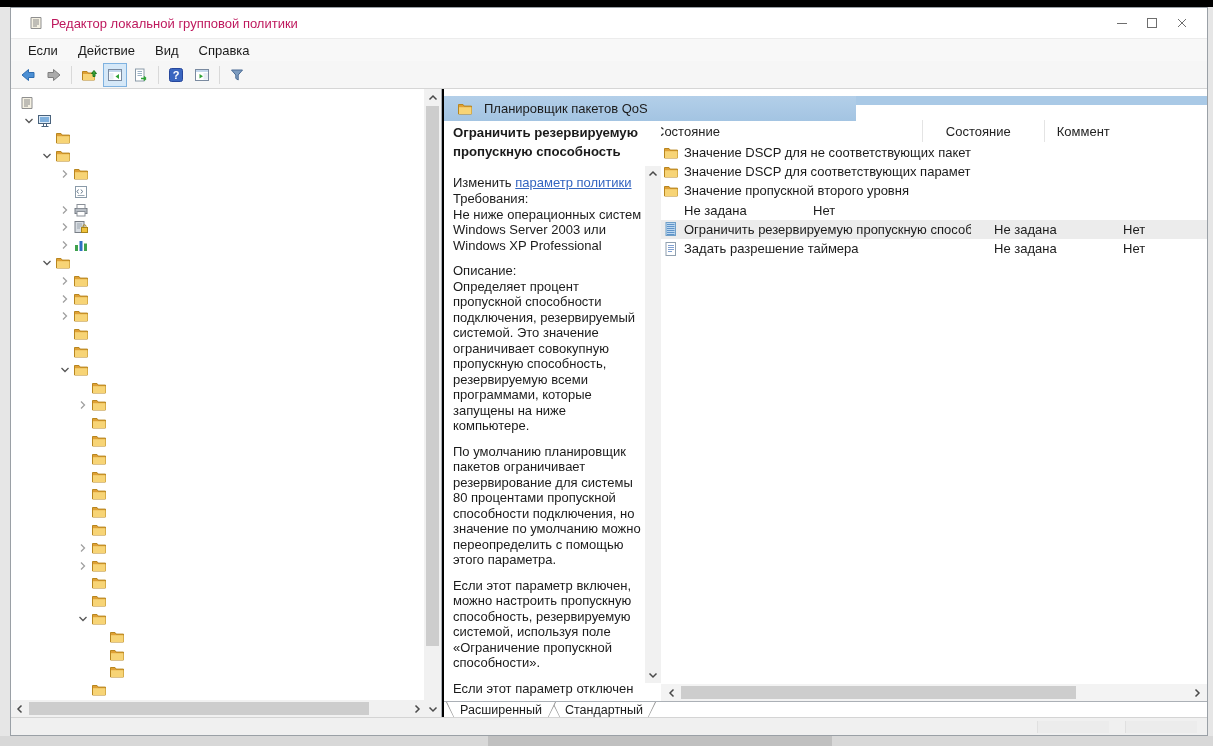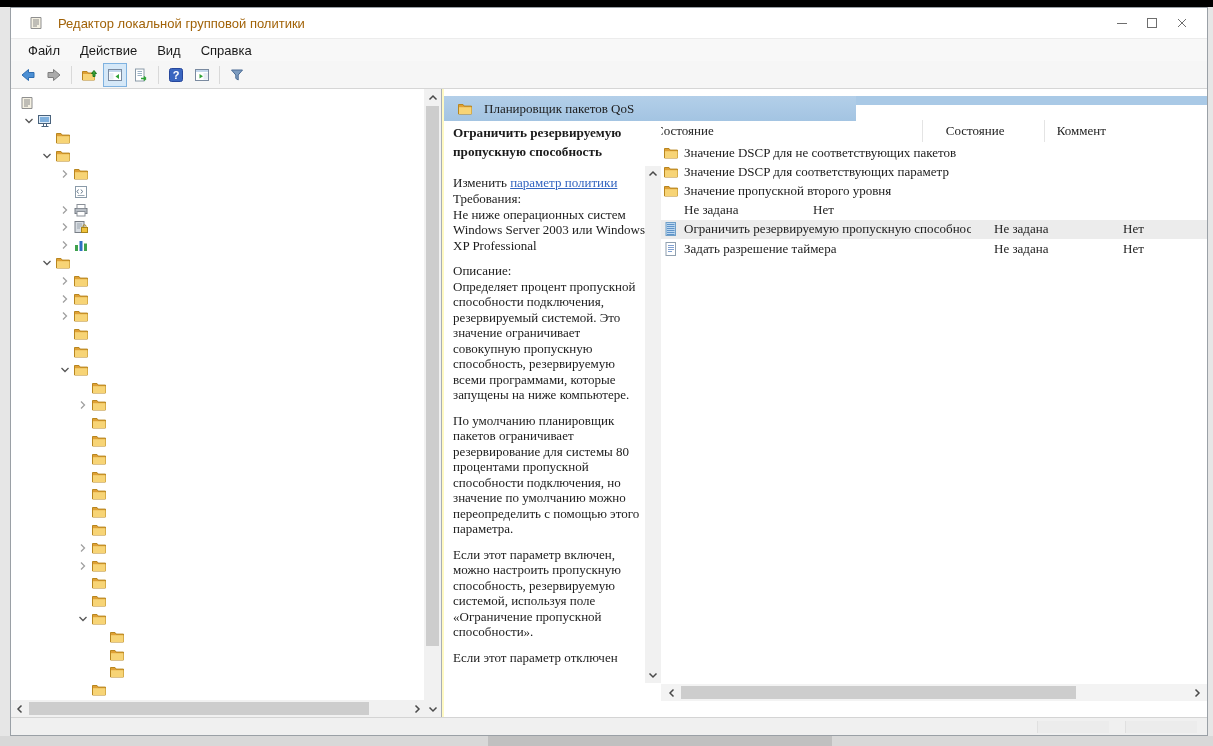--- a/index.html
+++ b/index.html
@@ -10,33 +10,33 @@
   }
   .top-strip { position:absolute; left:0; top:0; width:1213px; height:7px; background:#000; }
   .desktop-bottom { position:absolute; left:0; top:736px; width:1213px; height:10px; background:#d8d8d8; }
   .bg-blur-box { position:absolute; left:488px; top:0; width:344px; height:10px; background:#c0c0c0; }
   .window {
     position:absolute; left:10px; top:7px; width:1198px; height:729px;
     background:#fff; border:1px solid #9aa0a6; display:flex; flex-direction:column;
   }
   
   .titlebar { height:30px; display:flex; align-items:center; padding-left:17px; background:#fff; flex:0 0 auto; }
-  .titlebar .title { color:#a16207; margin-left:14px; flex:1; }
+  .titlebar .title { color:#be185d; margin-left:7px; flex:1; }
   .caption-buttons { display:flex; align-items:center; margin-right:10px; }
   .caption-btn { width:30px; height:20px; display:flex; align-items:center; justify-content:center; }
   
   .menubar { height:23px; display:flex; align-items:center; padding-left:7px; background:#f8f8f8; border-top:1px solid #ececec; flex:0 0 auto; }
   .menu-item { padding:2px 10px; }
   
   .toolbar { height:28px; display:flex; align-items:center; padding-left:4px; background:#f6f6f6; border-bottom:1px solid #d6d6d6; flex:0 0 auto; }
   .tbtn { width:24px; height:24px; display:flex; align-items:center; justify-content:center; border:1px solid transparent; margin:0 1px; }
   .tbtn.active { background:#d5e8f8; border:1px solid #7fb2e0; }
   .tsep { width:1px; height:18px; background:#d9d9d9; margin:0 4px; }
   
-  .main { position:relative; flex:1 1 auto; overflow:hidden; background:#fef9c3;font-family:Liberation Serif, serif; }
+  .main { position:relative; flex:1 1 auto; overflow:hidden; background:#000000; }
   
   .tree-panel { position:absolute; left:0; top:0; width:431px; height:100%; border-right:1px solid #a9aeb4; background:#fff; }
   .tree-rows { position:absolute; left:0; top:5px; right:17px; bottom:17px; overflow:hidden; }
   .tree-row { display:flex; align-items:center; height:17.8px; white-space:nowrap; }
   .tree-row .expander { width:16px; height:16px; flex:0 0 auto; display:flex; align-items:center; justify-content:center; }
   
   .sb { background:#f1f1f1; position:absolute; }
   .sb-btn { position:absolute; display:flex; align-items:center; justify-content:center; width:17px; height:17px; }
   .sb-thumb { position:absolute; background:#cdcdcd; }
   .tree-vscroll { right:0; top:0; width:17px; height:100%; }
@@ -125,21 +125,21 @@
             <span class="ico">
               <svg width="16" height="16" viewBox="0 0 16 16">
                 <path d="M4 4l8 8M12 4l-8 8" stroke="#6e6e6e"></path>
               </svg>
             </span>
           </span>
       </div>
     </div>
 
     <div class="menubar" id="menubar">
-        <span class="menu-item">Файл</span>
+        <span class="menu-item">Если</span>
         <span class="menu-item">Действие</span>
         <span class="menu-item">Вид</span>
         <span class="menu-item">Справка</span>
       </div>
     <div class="toolbar" id="toolbar">
         <span class="tbtn">
           <span class="ico">
             <svg width="16" height="16" viewBox="0 0 16 16">
               <path d="M8.5 2.5 2 8l6.5 5.5V10.5H14v-5H8.5z" fill="#4b8fd4" stroke="#2d6cb0"></path>
             </svg>
@@ -773,20 +773,30 @@
             <span class="sb-btn" style="right:2px">
                 <span class="ico">
                   <svg width="16" height="16" viewBox="0 0 16 16">
                     <path d="M6.5 4.5 10 8l-3.5 3.5" fill="none" stroke="#4a4a4a" stroke-width="1.5"></path>
                   </svg>
                 </span>
               </span>
           </div>
         </div>
 
+        <div class="tabs-row" id="view-tabs">
+            <div class="tab tab1">
+              <div class="tab-border"></div>
+              <div class="tab-face">Расширенный</div>
+            </div>
+            <div class="tab tab2">
+              <div class="tab-border"></div>
+              <div class="tab-face">Стандартный</div>
+            </div>
+          </div>
       </div>
 
     </div>
 
     <div class="statusbar">
       <span class="status-notch" style="right:98px; width:72px"></span>
       <span class="status-notch" style="right:10px; width:72px"></span>
     </div>
   </div>
 </div>

